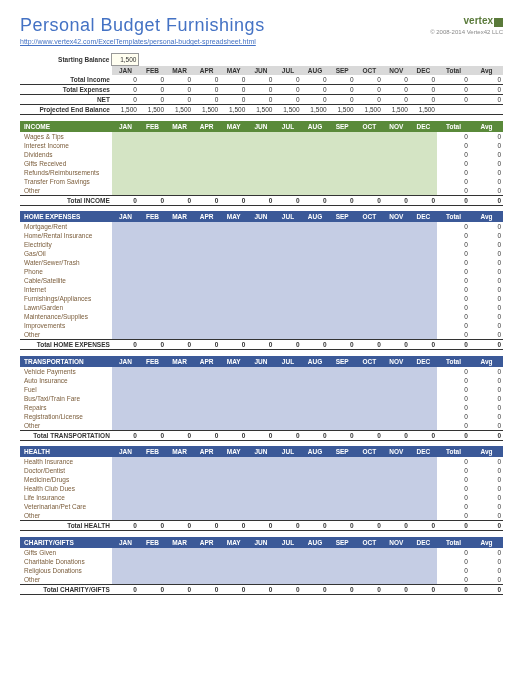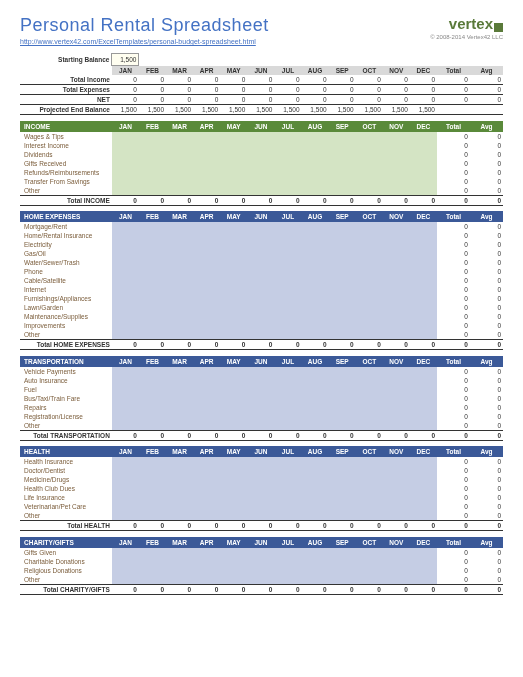--- a/index.html
+++ b/index.html
@@ -1,20 +1,20 @@
 <!DOCTYPE html>
 <html><head>
 <meta charset="utf-8">
 <style>
 body{margin:0;padding:15px 20px;font-family:Arial,sans-serif;font-size:7px;background:#fff;color:#333}
 .hdr{display:flex;justify-content:space-between;align-items:flex-start;margin-bottom:8px}
 .title{font-size:18px;color:#4472c4;font-weight:normal;letter-spacing:0.5px}
 .url{font-size:7px;color:#4472c4;text-decoration:underline;margin-top:2px}
 .logo{text-align:right}
-.logo-txt{font-size:15px;color:#5a7a3a;font-weight:bold}
+.logo-txt{font-size:10px;color:#5a7a3a;font-weight:bold}
 .logo-sq{display:inline-block;width:9px;height:9px;background:#5a7a3a;margin-left:1px;vertical-align:middle}
 .copy{font-size:6px;color:#888;margin-top:2px}
 table{border-collapse:collapse;width:100%;table-layout:fixed}
 td,th{padding:1px 2px;text-align:right;font-size:6.5px;border:none;overflow:hidden;white-space:nowrap}
 .lbl{text-align:left;width:78px}
 .mcol{width:23px}
 .tcol{width:28px}
 .start-row td{padding:2px}
 .start-lbl{text-align:right;font-weight:bold;color:#333}
 .start-val{background:#fffef0;border:1px solid #999;text-align:right;padding:1px 4px}
@@ -31,21 +31,21 @@
 .row-lbl{color:#7a5c3a;text-align:left;padding-left:4px}
 .tot-row{border-top:1px solid #333;border-bottom:1px solid #333;font-weight:bold}
 .tot-row .lbl{text-align:right}
 .sp{height:6px}
 </style>
 </head>
 <body>
 
 <div class="hdr">
  <div>
-  <div class="title">Personal Rental Spreadsheet</div>
+  <div class="title">Personal Budget Furnishings</div>
   <div class="url">http://www.vertex42.com/ExcelTemplates/personal-budget-spreadsheet.html</div>
  </div>
  <div class="logo">
   <div><span class="logo-txt">vertex</span><span class="logo-sq"></span></div>
   <div class="copy">© 2008-2014 Vertex42 LLC</div>
  </div>
 </div>
 
 <table>
 <colgroup>

